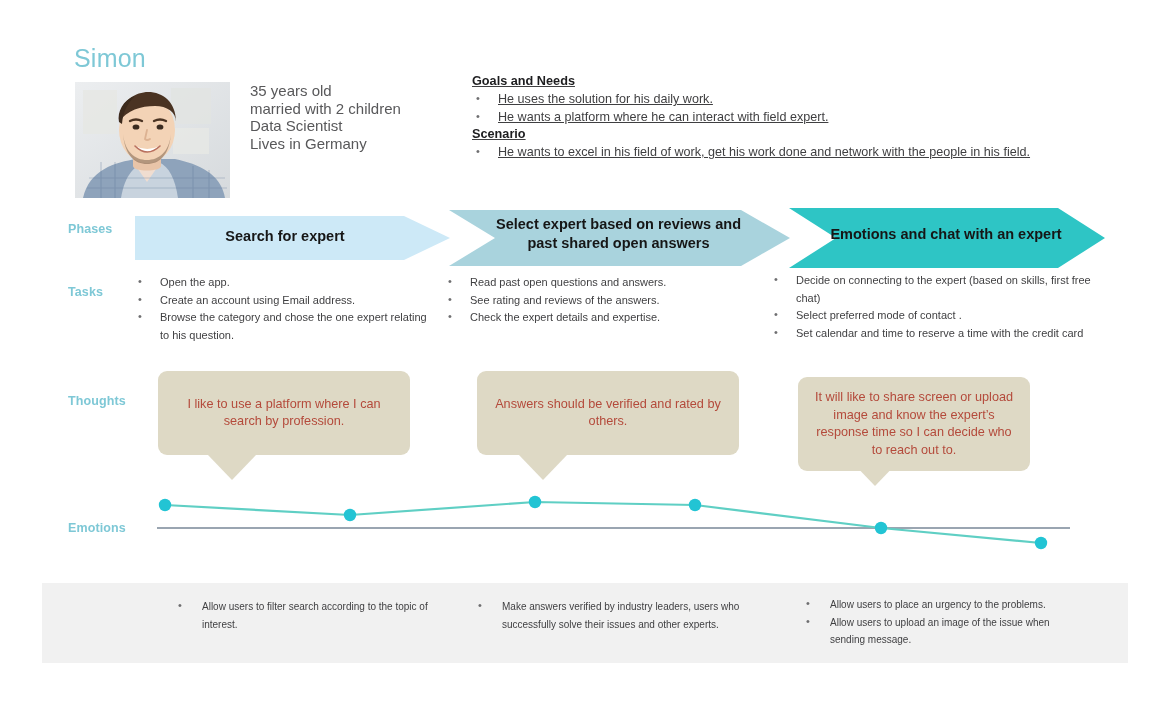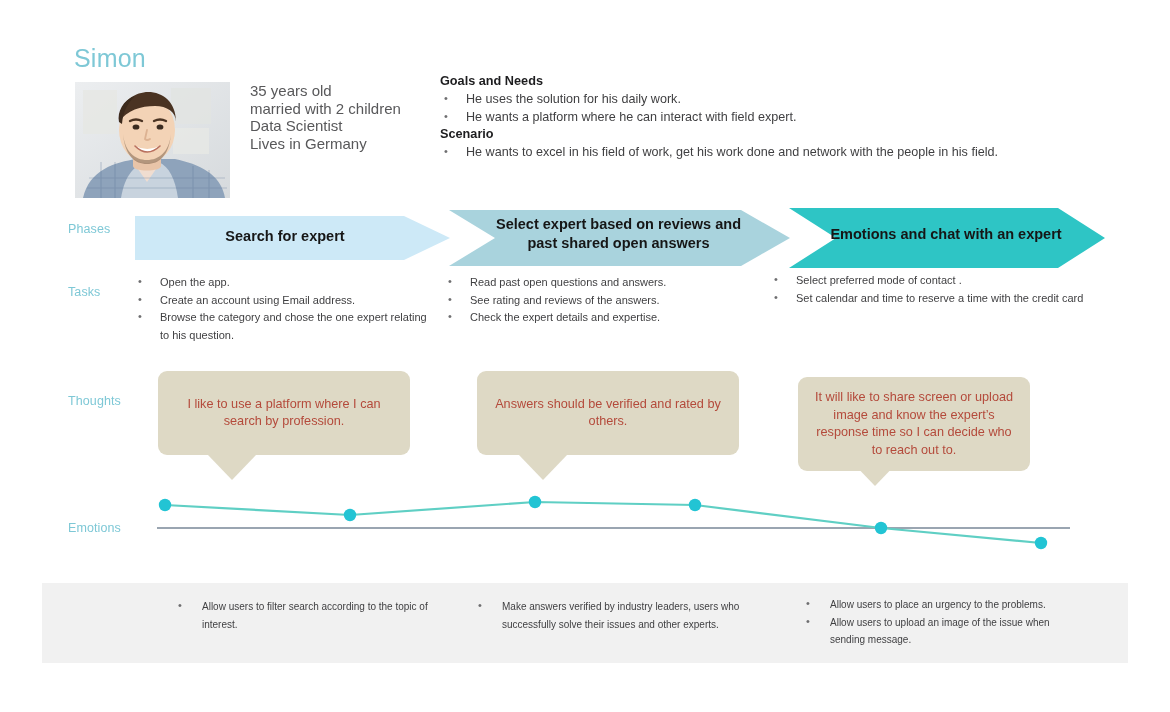--- a/index.html
+++ b/index.html
@@ -42,25 +42,26 @@
     top: 82px;
     width: 190px;
     font-size: 15px;
     line-height: 17.5px;
     color: #58585a;
   }
   #persona-facts div { white-space: nowrap; }
 
   #goals-block {
     position: absolute;
-    left: 440px;
+    left: 472px;
     top: 74px;
     width: 640px;
     font-size: 12.5px;
     color: #3f3f41;
+    text-decoration: underline;
   }
   .gn-heading {
     font-weight: 700;
     font-size: 12.7px;
     color: #1d1d1f;
     margin: 0 0 2px 0;
     line-height: 15px;
   }
   .gn-list { list-style: none; margin: 0 0 1px 0; padding: 0; }
   .gn-list li {
@@ -77,21 +78,21 @@
     top: -1px;
     font-size: 11px;
     color: #6e6e70;
   }
 
   
   .row-label {
     position: absolute;
     left: 68px;
     font-size: 12.5px;
-    font-weight: 400;
+    font-weight: 700;
     color: #7ec8d6;
     letter-spacing: 0.1px;
   }
   #label-phases       { top: 222px; }
   #label-tasks        { top: 285px; }
   #label-thoughts     { top: 394px; }
   #label-emotions     { top: 521px; }
   #label-opportunities{ top: 618px; left: 58px; }
 
   
@@ -296,20 +297,21 @@
   <li>Open the app.</li>
   <li>Create an account using Email address.</li>
   <li>Browse the category and chose the one expert relating to his question.</li>
 </ul>
 <ul class="task-list" id="tasks-1">
   <li>Read past open questions and answers.</li>
   <li>See rating and reviews of the answers.</li>
   <li>Check the expert details and expertise.</li>
 </ul>
 <ul class="task-list" id="tasks-2">
+  <li>Decide on connecting to the expert (based on skills, first free chat)</li>
   <li>Select preferred mode of contact .</li>
   <li>Set calendar and time to reserve a time with the credit card</li>
 </ul>
 
 <div class="bubble" id="bubble-0">
   <span class="bubble-text">I like to use a platform where I can search by profession.</span>
 </div>
 <div class="bubble-tail" id="tail-0"></div>
 
 <div class="bubble" id="bubble-1">

